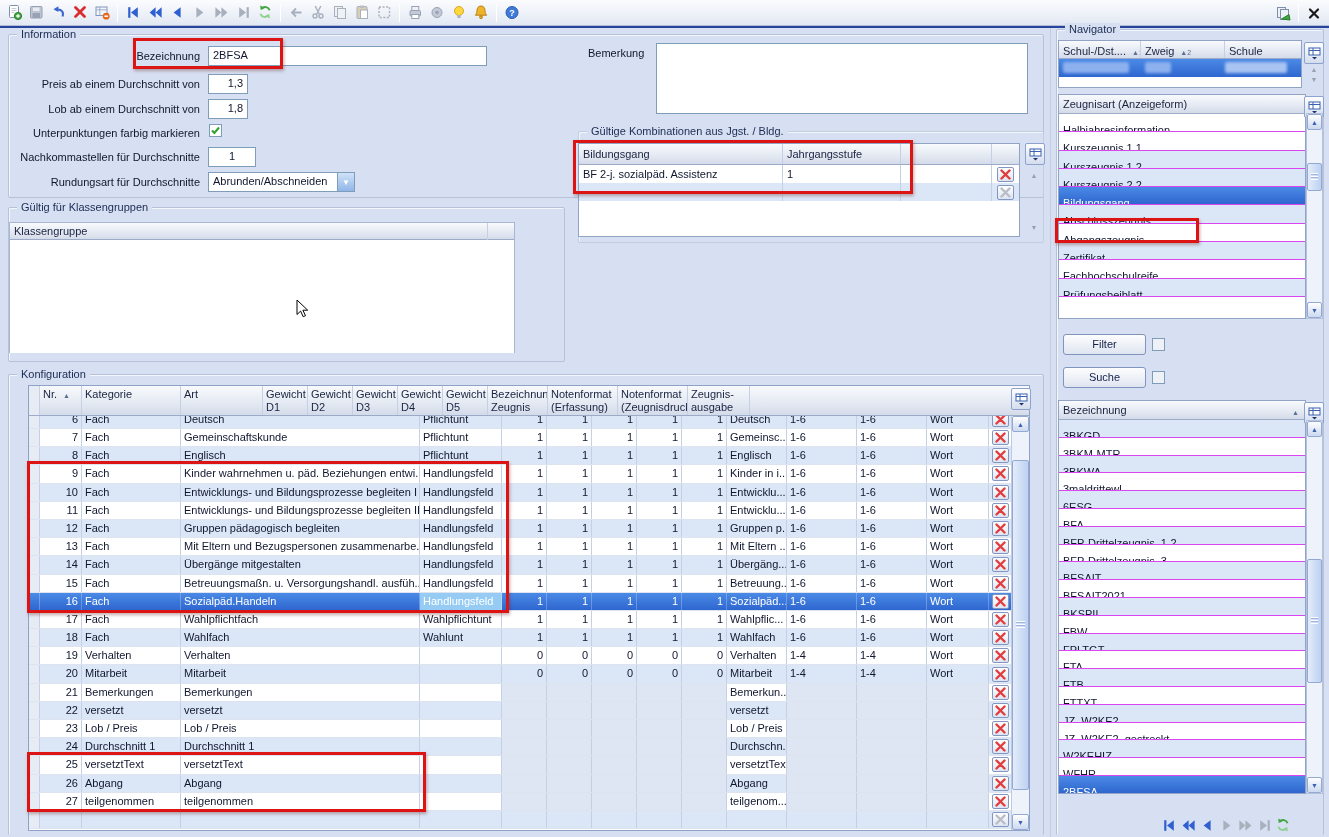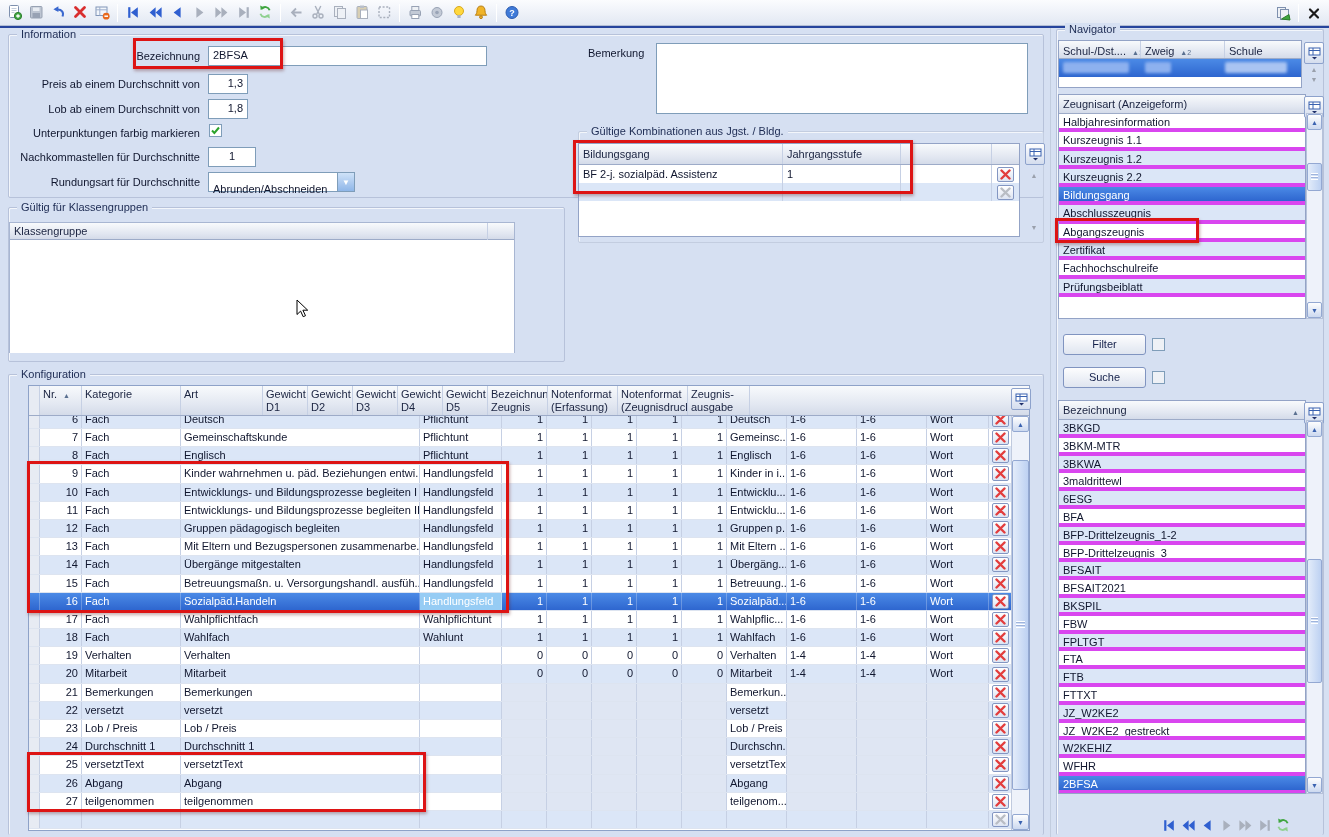--- a/index.html
+++ b/index.html
@@ -14,21 +14,21 @@
 
 .groupbox{position:absolute;border:1px solid #b7c2da;border-radius:2px;box-shadow:inset 1px 1px 0 rgba(255,255,255,.7)}
 .legend{position:absolute;top:-7px;left:8px;background:#d6e0f2;padding:0 4px;color:#1c2a52;white-space:nowrap}
 
 .tb{position:absolute;background:#fff;border:1px solid #7f9db9;padding:2px 4px;white-space:nowrap;overflow:hidden}
 .flabel{position:absolute;width:182px;text-align:right;color:#10162e;white-space:nowrap}
 .num-r{text-align:right}
 .num-c{text-align:center}
 .cb{position:absolute;width:13px;height:13px;background:#fff;border:1px solid #7f9db9;display:flex;align-items:center;justify-content:center}
 .combo{position:absolute;background:#fff;border:1px solid #7f9db9;display:flex}
-.combo .val{flex:1;padding:10px 4px;white-space:nowrap;overflow:hidden}
+.combo .val{flex:1;padding:2px 4px;white-space:nowrap;overflow:hidden}
 .combo .drop{width:17px;background:linear-gradient(#cfe2f8,#8fb6e8);border-left:1px solid #7f9db9;display:flex;align-items:center;justify-content:center;color:#fff;font-size:8px}
 
 .gridhead{background:linear-gradient(#f8fafc,#e2e7f1 65%,#d4dbe9);border-bottom:1px solid #9dabc8;color:#1a2340}
 .gcell{border-right:1px solid #c6d0e4;padding:1px 4px;white-space:nowrap;overflow:hidden}
 
 #kombi-table{position:absolute;left:578px;top:143px;width:442px;height:94px;background:#fff;border:1px solid #93a3c6}
 .krow2{display:flex;height:18px;line-height:16px}
 .kc2{border-right:1px solid #c6d0e4;padding:1px 4px;white-space:nowrap;overflow:hidden;height:100%}
 .w208{width:204px}.w118{width:118px}.rest{flex:1}
 .kombi-head{display:flex;height:21px;line-height:19px}
@@ -64,21 +64,21 @@
 .sb-thumb{position:absolute;left:0;width:100%;background:linear-gradient(90deg,#e3ecfa,#bdd1f2);border:1px solid #93a8d2;border-radius:2px}
 .grip{position:absolute;left:3px;right:3px;top:50%;height:7px;margin-top:-4px;background:repeating-linear-gradient(#fff 0 1px,#9fb4dc 1px 2px,transparent 2px 3px)}
 .gray-arrow{color:#9aa0ac !important;background:transparent;border:none}
 
 .gridbtn{position:absolute;width:20px;height:22px;background:linear-gradient(#fefefe,#d4ddee);border:1px solid #8da2cc;border-radius:2px;display:flex;align-items:center;justify-content:center}
 
 .xbtn{width:17px;height:15px;border:1px solid #8396c2;border-radius:2px;background:linear-gradient(#ffffff,#dde4f2);display:flex;align-items:center;justify-content:center}
 
 .ntable{position:absolute;background:#fff;border:1px solid #93a3c6;overflow:hidden}
 .nheader{height:19px;line-height:17px;padding:1px 4px;position:relative}
-.nitem{height:18.3px;line-height:16.5px;padding:0 4px;white-space:nowrap;overflow:hidden;border-bottom:4px solid #d946ef;background:#fff}
+.nitem{height:18.3px;line-height:16.5px;padding:8px 4px;white-space:nowrap;overflow:hidden;border-bottom:1px solid #d946ef;background:#fff}
 .nitem.alt{background:#dbe6f7}
 .nitem.sel{background:linear-gradient(#4b8ae6,#2e66cf);color:#fff}
 .bitem{height:17.8px;line-height:16px}
 .schoolrow{height:18px;background:linear-gradient(#4b8ae6,#2e66cf);position:relative}
 .blob{position:absolute;top:3px;height:11px;border-radius:2px;background:#8db1ef;filter:blur(1.5px)}
 .xpbtn{position:absolute;width:83px;height:21px;background:linear-gradient(#fdfdfe,#dfe5f0);border:1px solid #8094c0;border-radius:3px;text-align:center;line-height:19px;color:#14204a}
 
 .anno{position:absolute;border:3px solid #dd1414;z-index:60;pointer-events:none;box-shadow:1px 2px 3px rgba(100,30,30,.35)}
 #vsep{position:absolute;left:1050px;top:28px;width:1px;height:809px;background:#c2cddf}
 #cursor{position:absolute;left:296px;top:299px;z-index:70;pointer-events:none}

